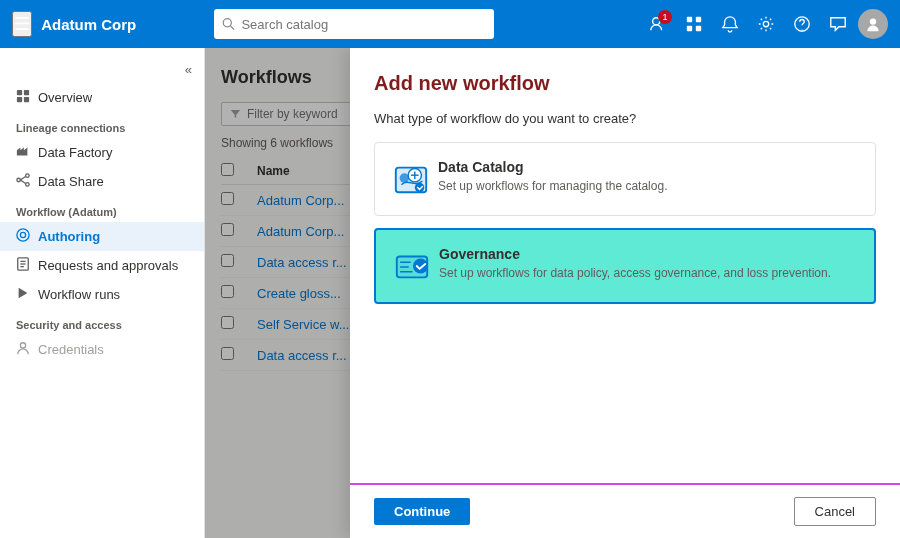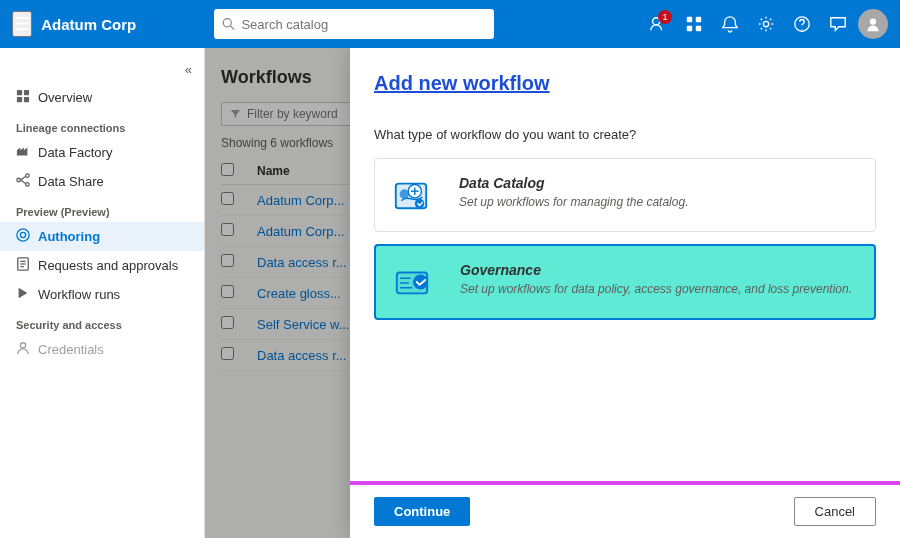--- a/index.html
+++ b/index.html
@@ -238,40 +238,38 @@
       box-shadow: -4px 0 16px rgba(0,0,0,0.15);
     }
     .modal-body {
       flex: 1;
       padding: 24px;
       overflow-y: auto;
     }
     .modal-title {
       font-size: 20px;
       font-weight: 600;
-      color: #1d4ed8;
-      margin-bottom: 32px;
-      text-decoration: underline;
+      color: #7f1d1d;
+      margin-bottom: 16px;
     }
     .modal-question {
       font-size: 13px;
       color: #323130;
       margin-bottom: 16px;
     }
     .workflow-option {
       border: 1px solid #e0e0e0;
       border-radius: 4px;
       padding: 16px;
       display: flex;
       align-items: flex-start;
-      gap: 28px;
+      gap: 7px;
       margin-bottom: 12px;
       cursor: pointer;
       background: white;
-      font-style: italic;
     }
     .workflow-option.selected { border: 2px solid #0078d4; background: #5eead4; }
     .option-icon {
       width: 40px;
       height: 40px;
       flex-shrink: 0;
       display: flex;
       align-items: center;
       justify-content: center;
       font-size: 24px;
@@ -282,23 +280,24 @@
       font-weight: 600;
       color: #323130;
       margin-bottom: 4px;
     }
     .option-desc {
       font-size: 12px;
       color: #605e5c;
     }
     .modal-footer {
       padding: 12px 24px;
-      border-top: 4px solid #d946ef;
+      border-top: 2px solid #d946ef;
       display: flex;
       justify-content: space-between;
+      align-items: center;
       background: white;
     }
     .btn-primary {
       background: #0078d4;
       color: white;
       border: none;
       border-radius: 2px;
       padding: 6px 20px;
       font-size: 13px;
       cursor: pointer;
@@ -415,21 +414,21 @@
           <circle cx="13" cy="3" r="2"></circle>
             <circle cx="13" cy="13" r="2"></circle>
             <circle cx="3" cy="8" r="2"></circle>
           <line x1="5" y1="8" x2="11" y2="4"></line>
             <line x1="5" y1="8" x2="11" y2="12"></line>
         </svg>
       </span>
       <span>Data Share</span>
     </div>
 
-    <div class="sidebar-section-label">Preview (Preview)</div>
+    <div class="sidebar-section-label">Workflow (Adatum)</div>
     <div class="sidebar-item active">
       <span class="sidebar-item-icon">
         <svg width="14" height="14" viewBox="0 0 16 16" fill="none" stroke="#0078d4" stroke-width="1.5">
           <circle cx="8" cy="8" r="7"></circle>
             <circle cx="8" cy="8" r="3"></circle>
         </svg>
       </span>
       <span>Authoring</span>
     </div>
     <div class="sidebar-item">

